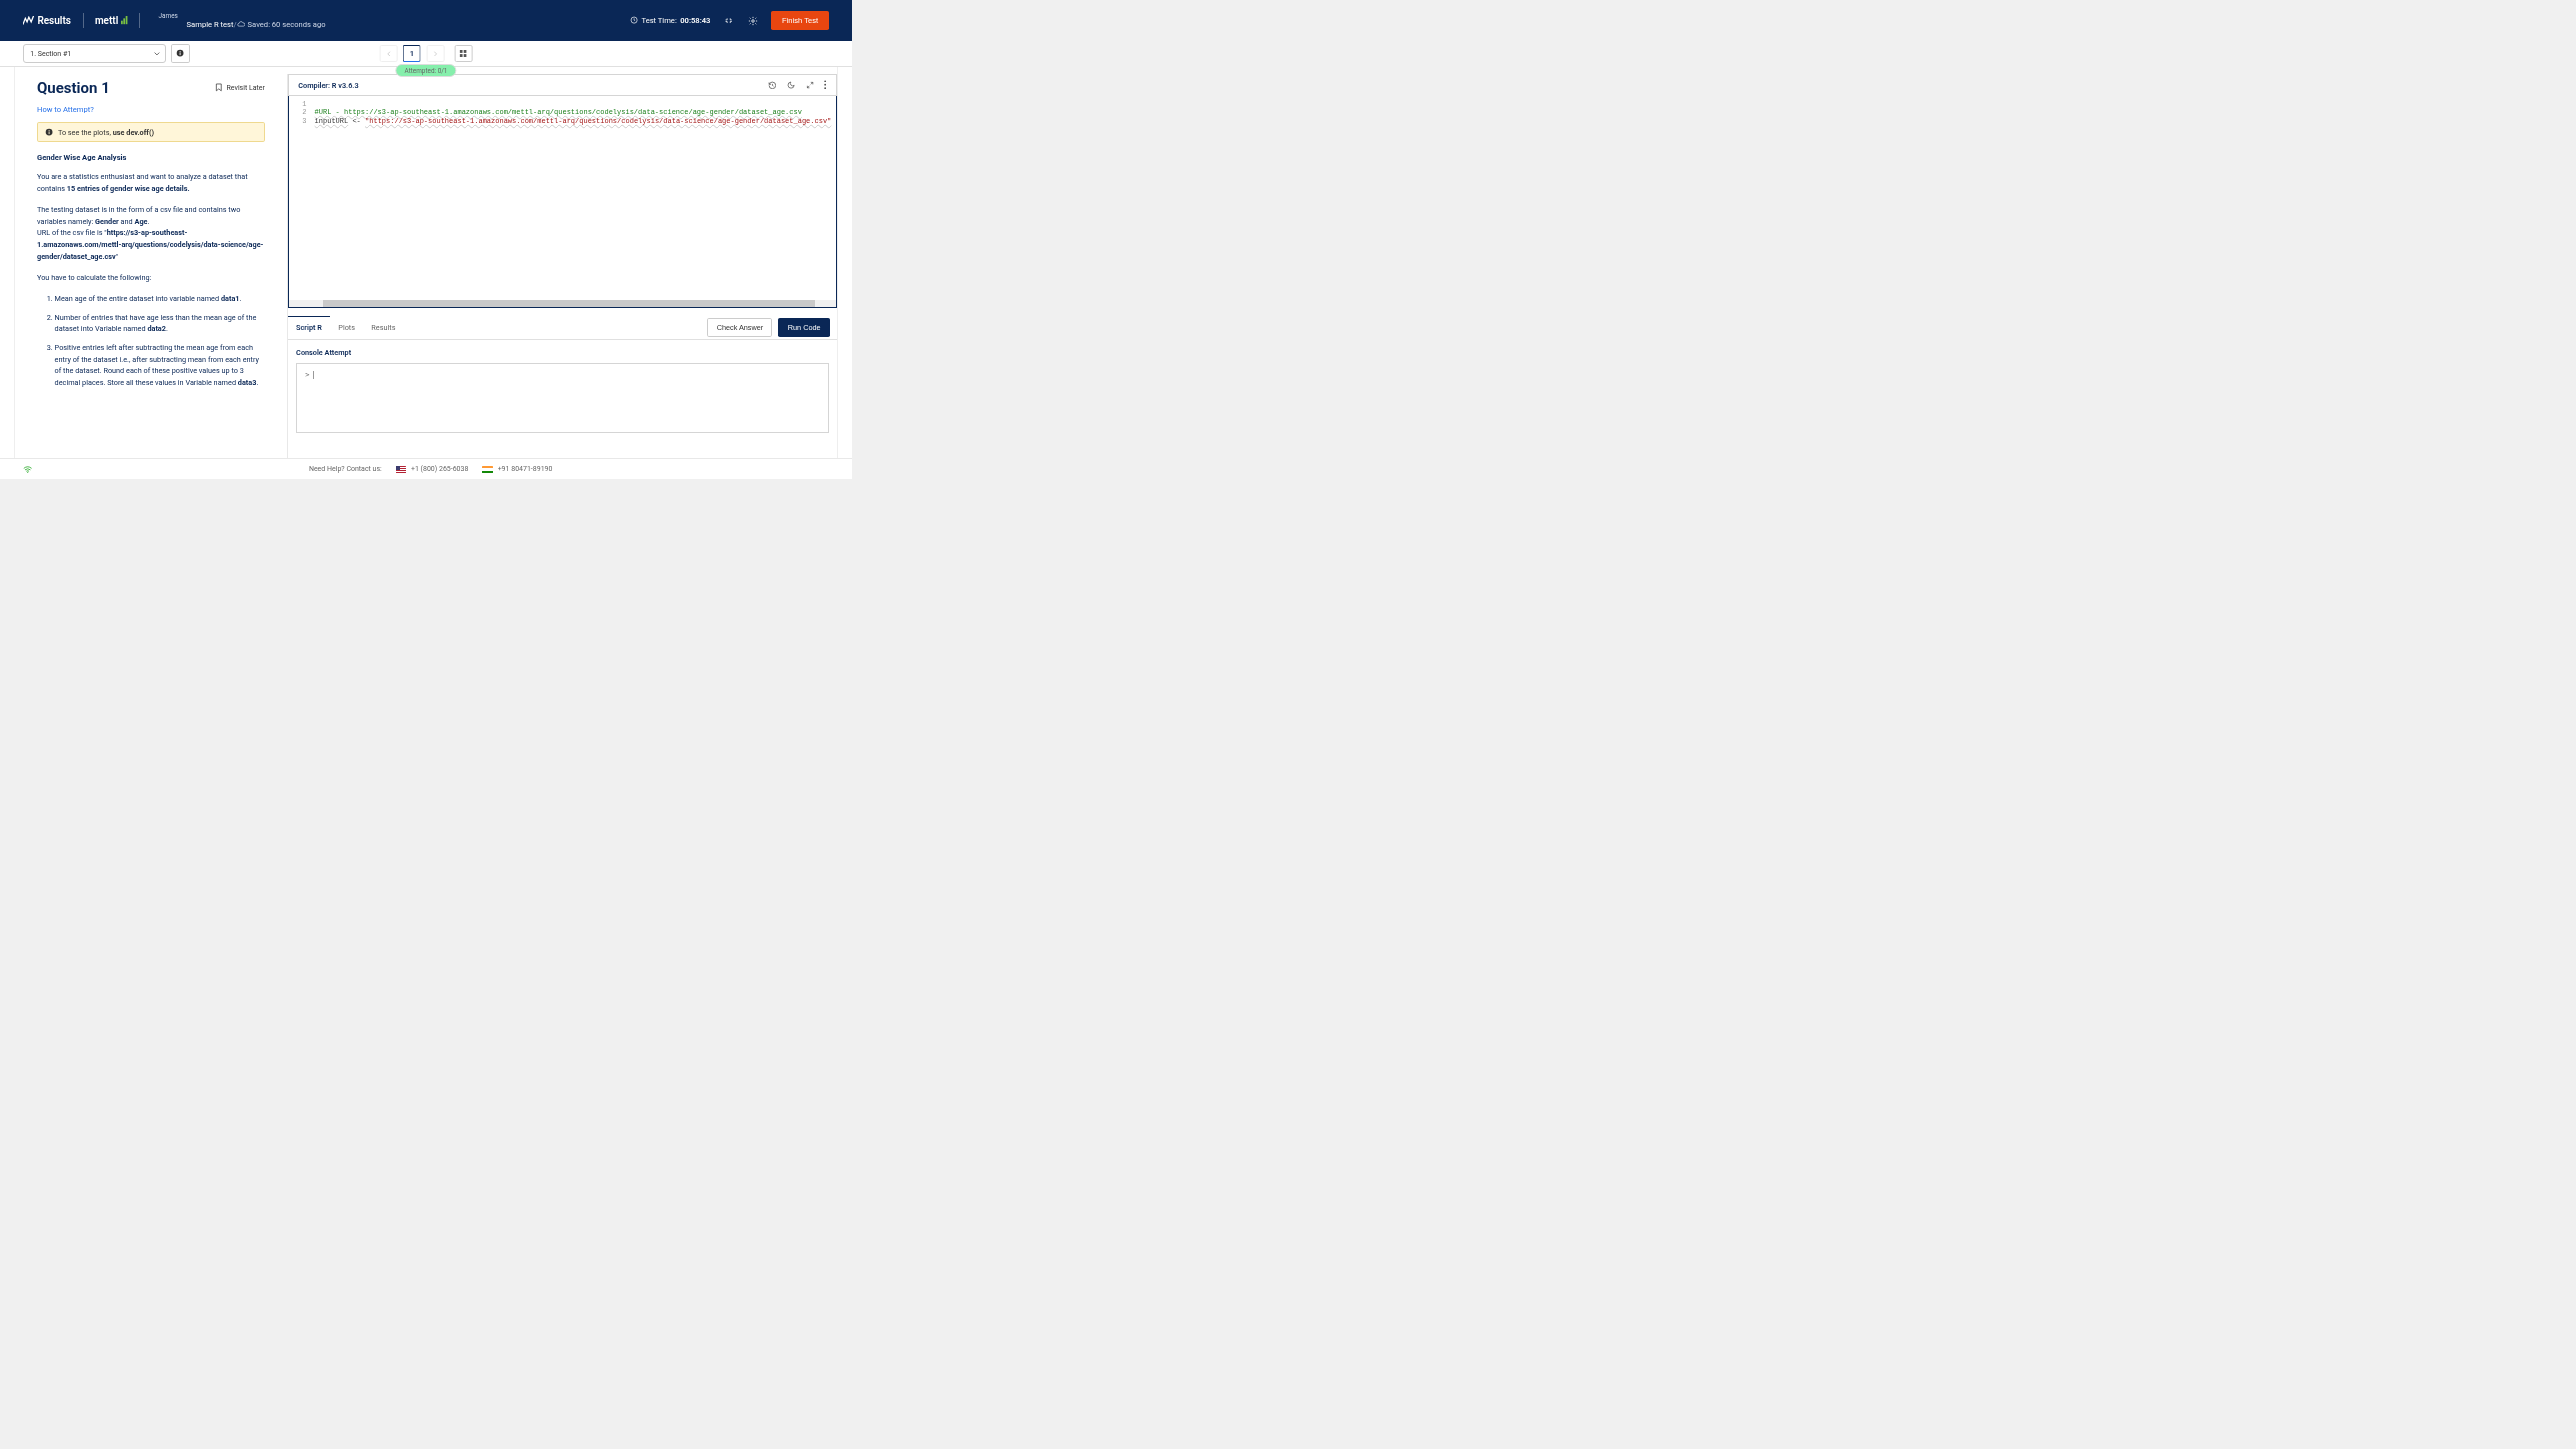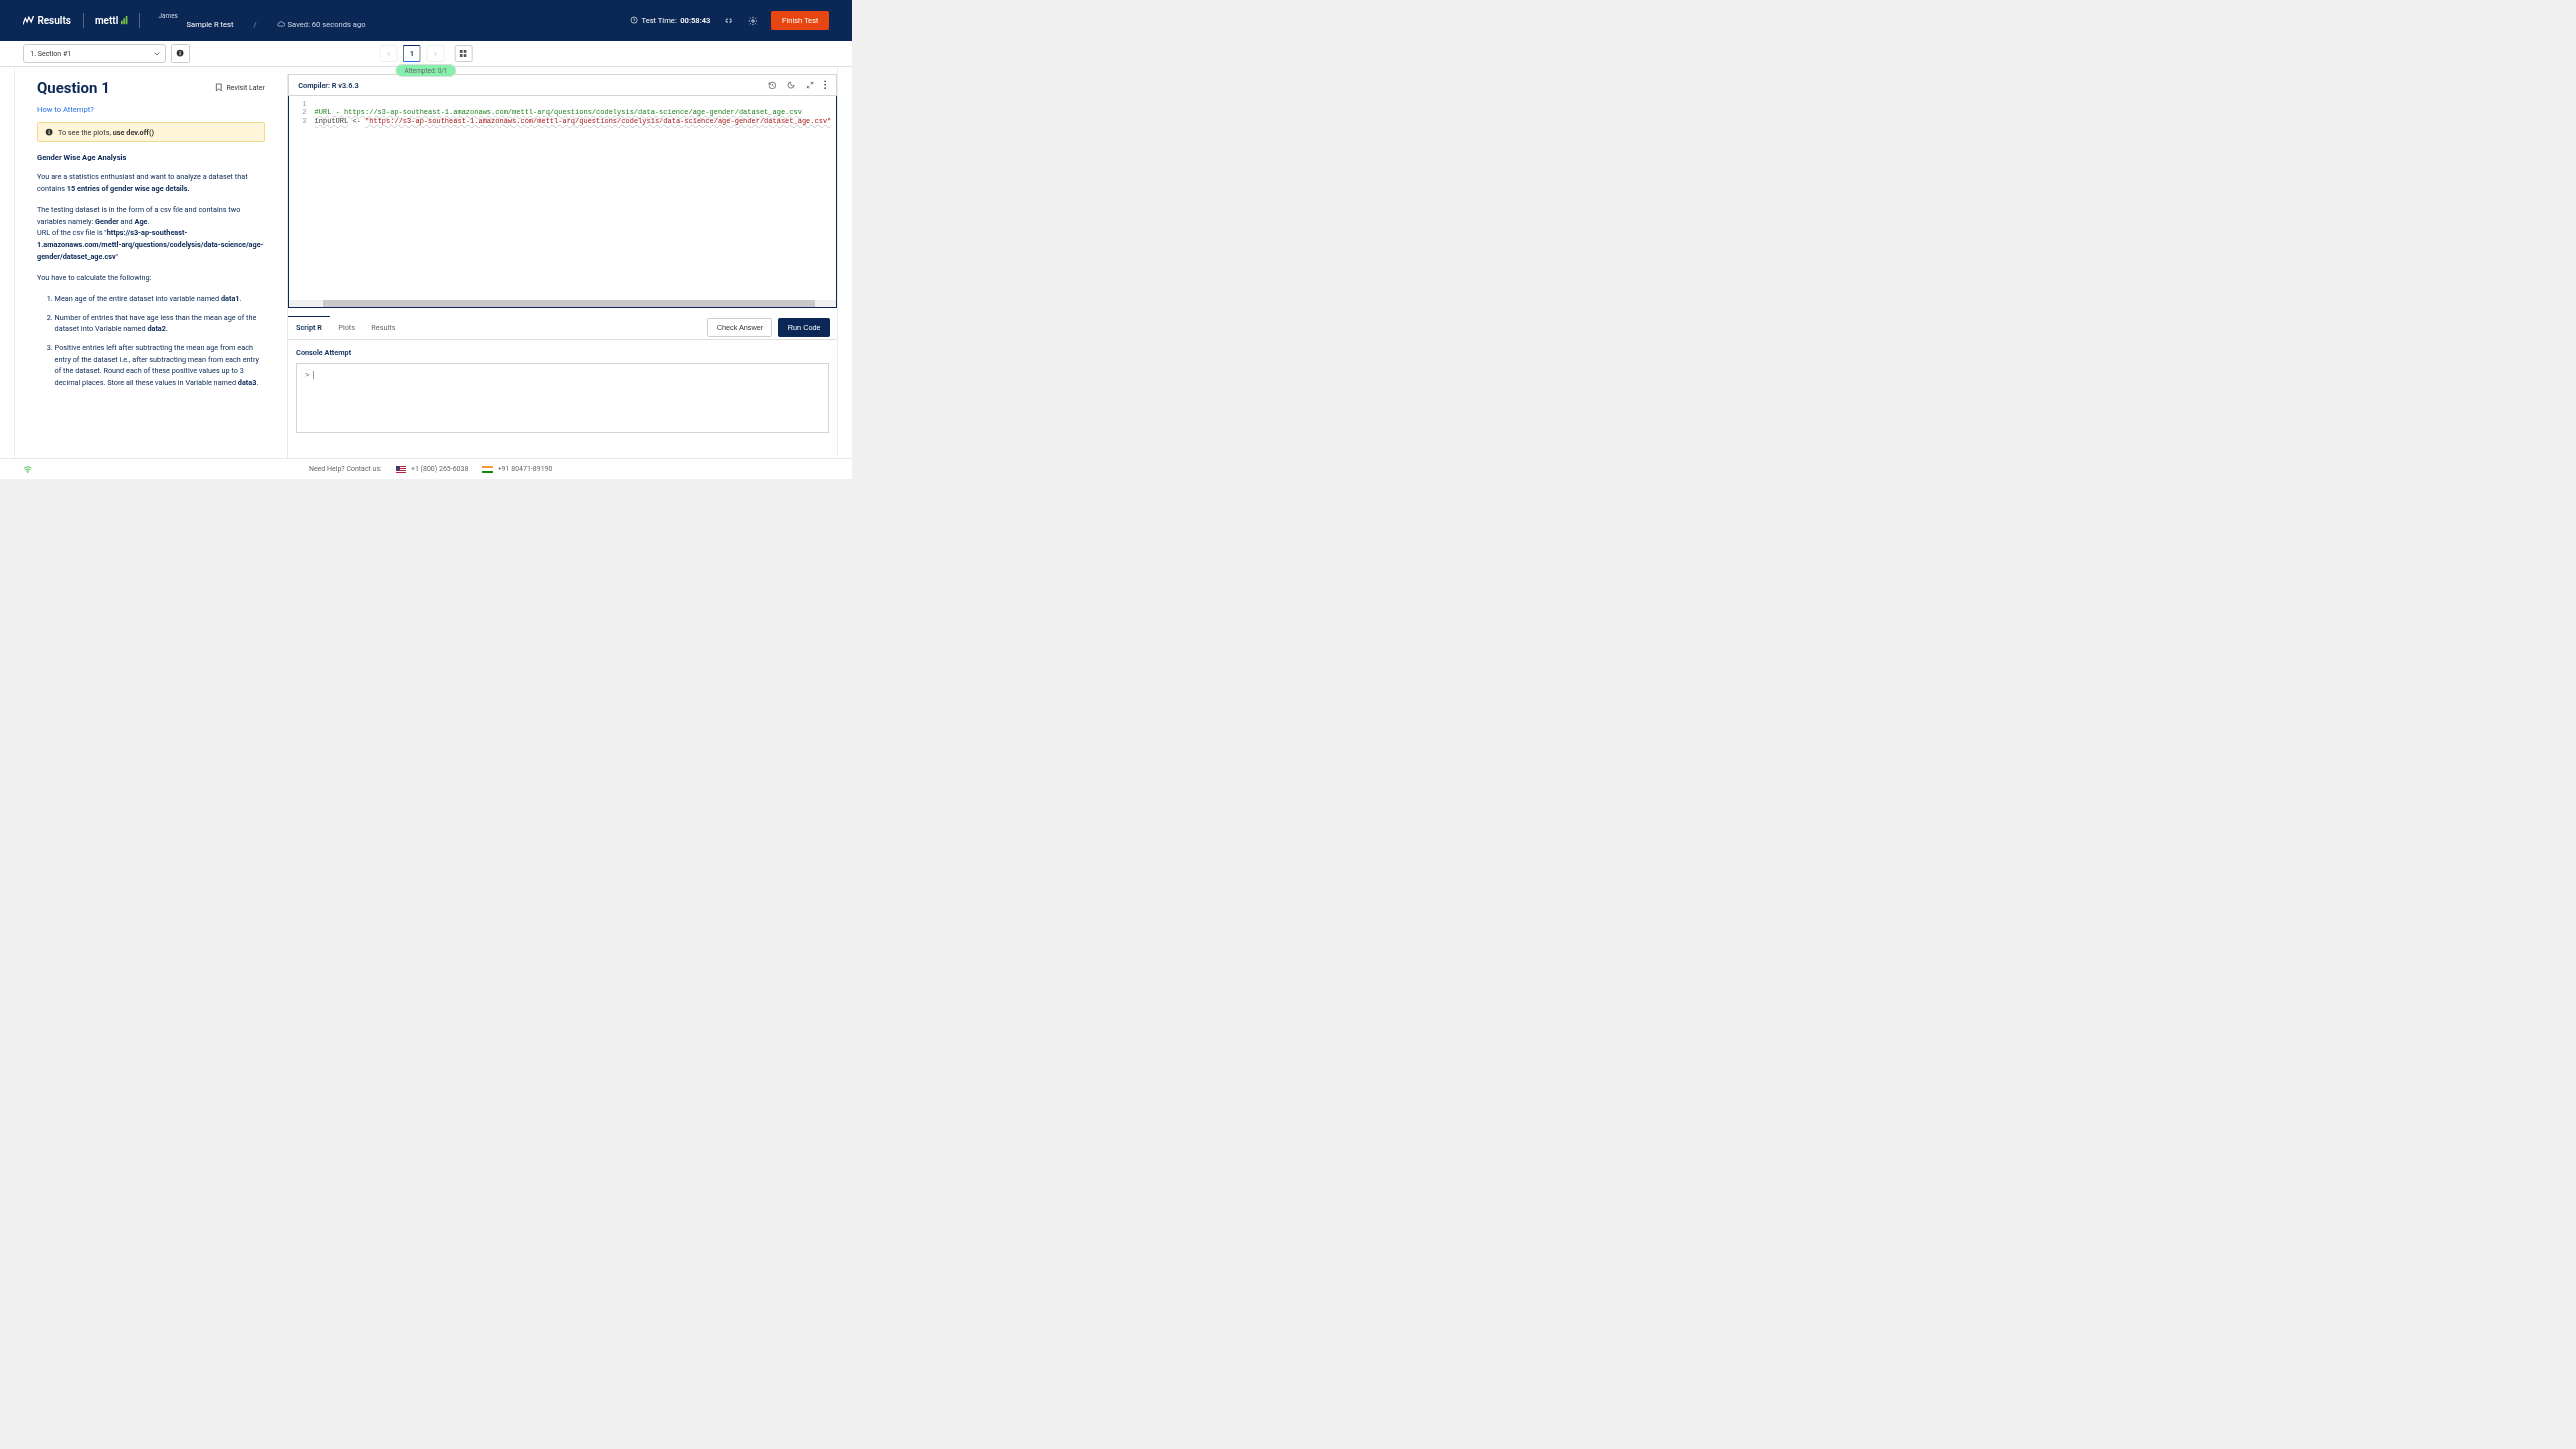--- a/index.html
+++ b/index.html
@@ -7,21 +7,21 @@
 .app { width: 852px; height: 479px; background: #fff; display: flex; flex-direction: column; overflow: hidden; }
 
 
 .header { background: #0a2756; height: 41px; display: flex; align-items: center; padding: 0 23.4px; color: #fff; }
 .logo-block { display: flex; align-items: center; gap: 7px; }
 .logo-text { display: flex; align-items: center; gap: 3.5px; font-weight: 600; font-size: 10px; }
 .logo-divider { width: 0.6px; height: 15px; background: rgba(255,255,255,0.3); margin: 0 4.7px; }
 .logo-mettl { display:flex; align-items:center; gap:2.3px; font-weight:600; font-size:10px;}
 .test-info { margin-left: 14px; }
 .test-user { font-size: 6.4px; color: #cfd8e8; }
-.test-name-row { display: flex; align-items: center; gap: 20px; font-size: 7.6px; padding-left: 28px; }
+.test-name-row { display: flex; align-items: center; gap: 0; font-size: 7.6px; padding-left: 28px; }
 .test-name { color: #fff; }
 .slash { color: #8a9ab8; }
 .saved { color: #cfd8e8; display:flex; align-items:center; gap:2.9px;}
 .header-right { margin-left: auto; display: flex; align-items: center; gap: 11.7px; }
 .test-time { display:flex; align-items:center; gap:3.5px; font-size:7.6px;}
 .time-val { font-weight: 600; }
 .hdr-icon-btn { width: 13px; height: 13px; display:flex; align-items:center; justify-content:center; cursor:pointer; color:#fff;}
 .finish-btn { background: #e84610; color:#fff; border:none; padding: 5.3px 10.5px; border-radius:1.8px; font-size:7.6px; font-weight:500; cursor:pointer; }
 
 

